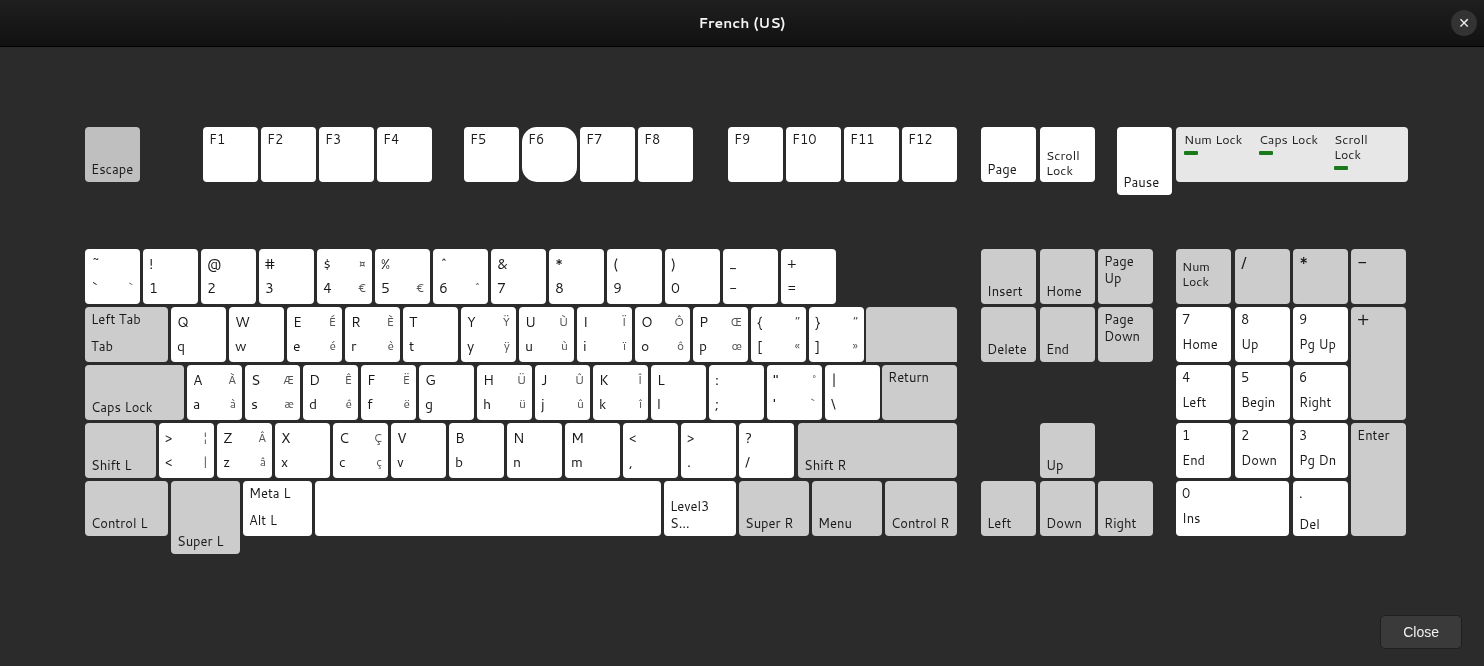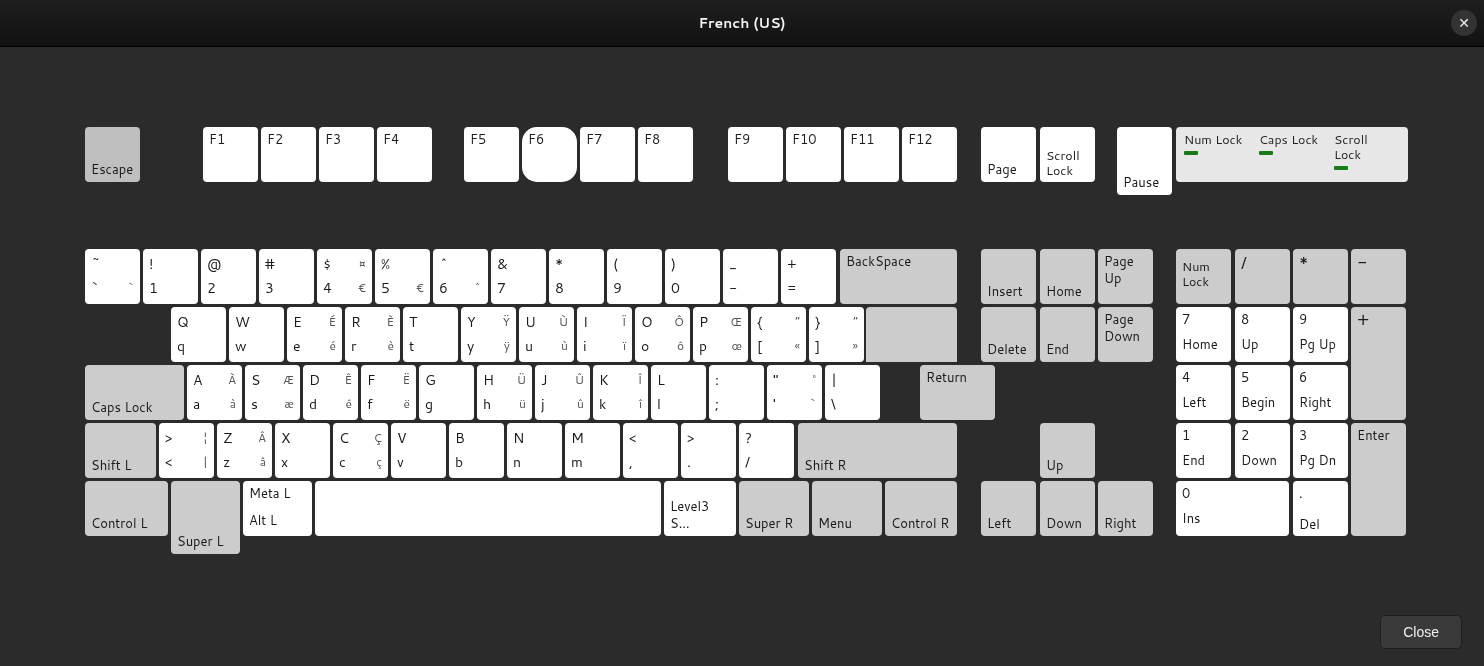--- a/index.html
+++ b/index.html
@@ -120,29 +120,32 @@
         <div class="lab">Caps Lock</div>
         <div class="led"></div>
       </div>
     <div class="ind" style="left:158px;top:5px;">
         <div class="lab">Scroll Lock</div>
         <div class="led"></div>
       </div>
   </div>
 
   <div id="numrow"></div>
-  <div class="key grey" style="left:840px; top:202px; width:117px; height:55px;"><span>BackSpace</span></div>
-
+
+  <div class="key grey" style="left:85px; top:260px; width:83px; height:55px;">
+    <div>Left Tab</div>
+    <div style="margin-top:10px;">Tab</div>
+  </div>
   <div id="qrow"></div>
 
   <div class="key grey post" style="left:85px; top:318px; width:99px; height:55px;">
       <span>Caps Lock</span>
     </div>
   <div id="arow"></div>
-  <div class="key grey" style="left:882px; top:318px; width:75px; height:55px;margin-left:38px;"><span>Return</span></div>
+  <div class="key grey" style="left:882px; top:318px; width:75px; height:55px;"><span>Return</span></div>
   <div class="key grey" style="left:866px; top:260px; width:91px; height:55px; border-bottom-left-radius:0;border-bottom-right-radius:0;"></div>
 
   <div class="key grey post" style="left:85px; top:376px; width:71px; height:55px;">
       <span>Shift L</span>
     </div>
   <div class="key white row2" style="left:159px; top:376px; width:55px; height:55px;">
      <span>&gt;</span>
       <span class="sub" style="text-align:right">¦</span>
      <span>&lt;</span>
       <span class="sub" style="text-align:right">|</span>

